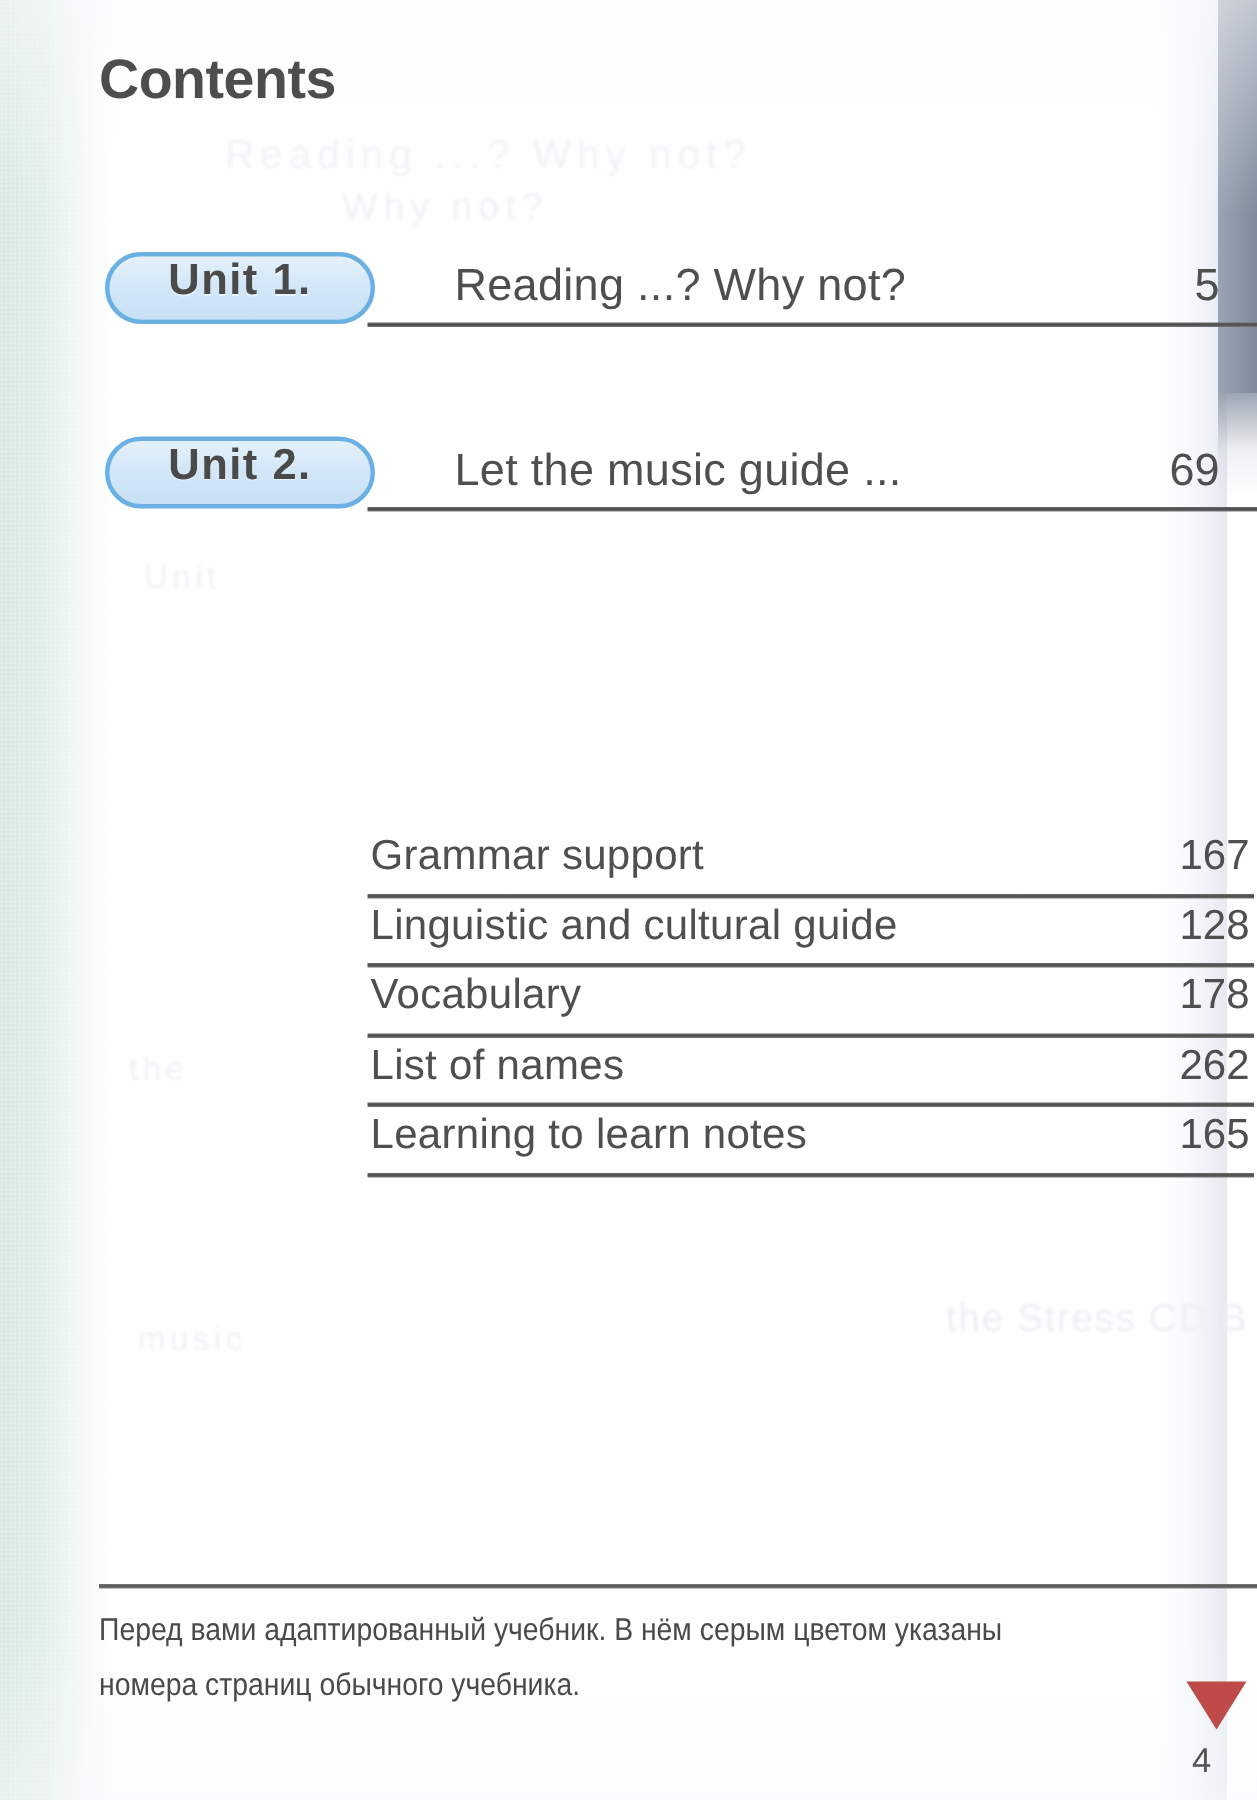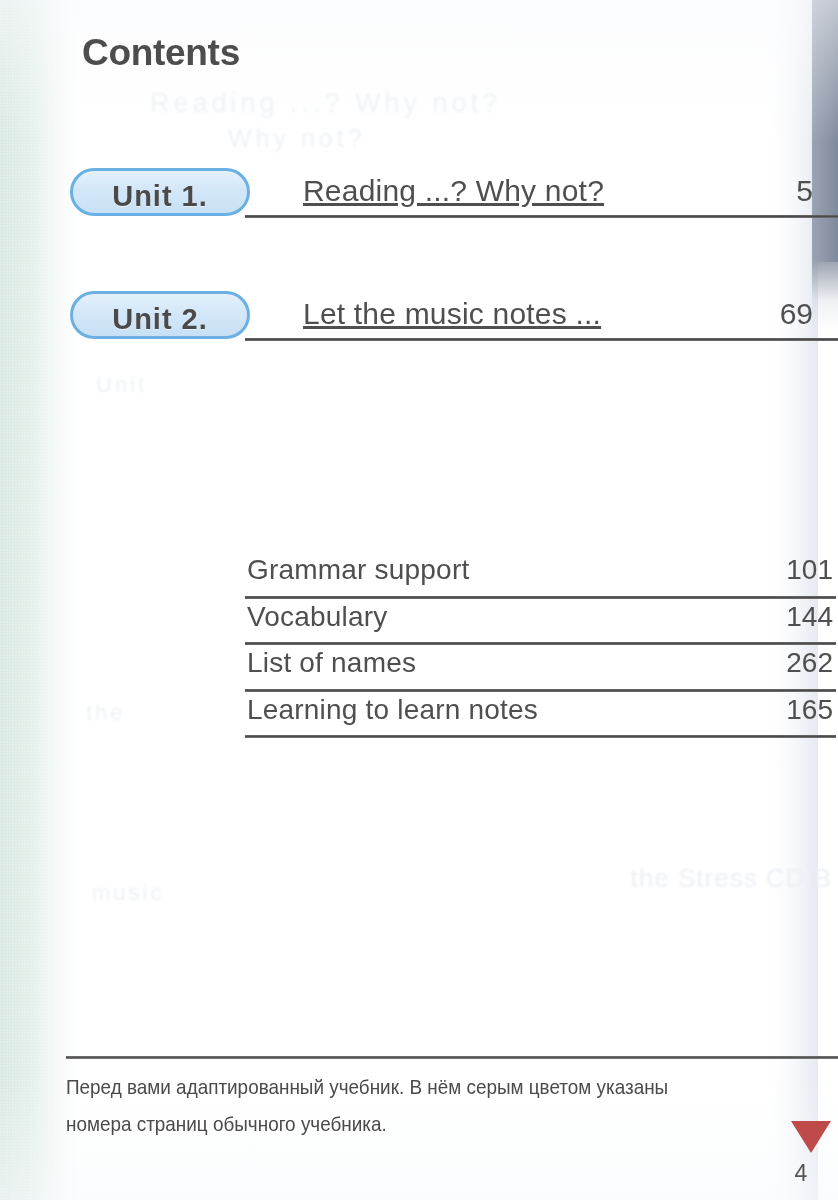--- a/index.html
+++ b/index.html
@@ -76,47 +76,45 @@
     z-index: 2; user-select: none;
   }
 
   
   #content { position: absolute; inset: 0; z-index: 4; }
 
   .page-title {
     position: absolute; left: 66px; top: 32px;
     font-size: 37px; font-weight: bold; color: #4d4d4d;
     letter-spacing: -0.3px;
-    margin-left: 16px;
   }
 
   
   .unit-row { position: absolute; left: 0; width: 838px; height: 62px; }
   .unit-row.r1 { top: 168px; }
   .unit-row.r2 { top: 291px; }
 
   .unit-badge {
     position: absolute; left: 70px; top: 0;
     width: 180px; height: 48px;
     background: linear-gradient(to bottom, #e4f1fb 0%, #d3e7f8 45%, #c8e0f5 100%);
     border: 3px solid #6bb0e2;
     border-radius: 26px;
-    display: flex; align-items: flex-end; justify-content: center;
+    display: flex; align-items: flex-start; justify-content: center;
   }
   .unit-badge-label {
     font-size: 29px; font-weight: bold; color: #4a4a4a;
     letter-spacing: 1px; white-space: nowrap;
     text-shadow: 0 1px 0 rgba(255,255,255,.55);
   }
 
   .unit-title {
     position: absolute; left: 303px; top: 6px;
     font-size: 30px; color: #4f4f4f; white-space: nowrap;
     letter-spacing: 0.2px;
-    text-decoration: underline;
   }
   .unit-page {
     position: absolute; left: 700px; top: 6px; width: 113px;
     text-align: right; font-size: 30px; color: #4f4f4f;
   }
   .unit-rule {
     position: absolute; left: 245px; top: 47px; width: 593px; height: 3px;
     background: linear-gradient(to bottom, #6a6a6a 0%, #4b4b4b 50%, #77777a 100%);
   }
 
@@ -204,34 +202,39 @@
       </div>
       <div class="unit-title">Reading  ...?  Why  not?</div>
       <div class="unit-page">5</div>
       <div class="unit-rule"></div>
     </div>
 
     <div class="unit-row r2">
       <div class="unit-badge">
         <span class="unit-badge-label">Unit  2.</span>
       </div>
-      <div class="unit-title">Let  the  music  notes  ...</div>
+      <div class="unit-title">Let  the  music  guide  ...</div>
       <div class="unit-page">69</div>
       <div class="unit-rule"></div>
     </div>
 
     <div class="backmatter">
       <div class="bm-row">
         <span class="bm-label">Grammar  support</span>
-        <span class="bm-page">101</span>
+        <span class="bm-page">167</span>
+        <span class="bm-rule"></span>
+      </div>
+      <div class="bm-row">
+        <span class="bm-label">Linguistic  and  cultural  guide</span>
+        <span class="bm-page">128</span>
         <span class="bm-rule"></span>
       </div>
       <div class="bm-row">
         <span class="bm-label">Vocabulary</span>
-        <span class="bm-page">144</span>
+        <span class="bm-page">178</span>
         <span class="bm-rule"></span>
       </div>
       <div class="bm-row">
         <span class="bm-label">List  of  names</span>
         <span class="bm-page">262</span>
         <span class="bm-rule"></span>
       </div>
       <div class="bm-row">
         <span class="bm-label">Learning  to  learn  notes</span>
         <span class="bm-page">165</span>

